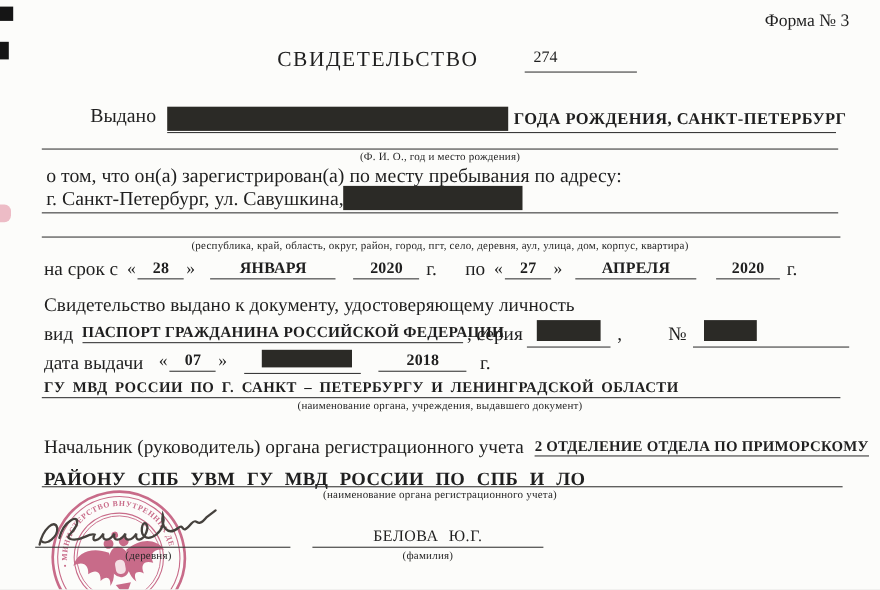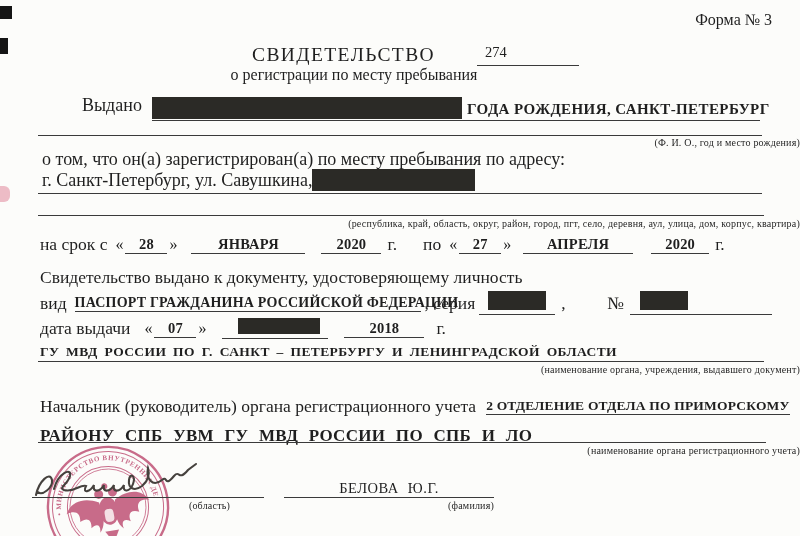--- a/index.html
+++ b/index.html
@@ -4,21 +4,21 @@
 <style>
   html,body{margin:0;padding:0;background:#e9e9e7;}
   .page{
     position:relative;width:800px;height:536px;margin:0 auto;
     background:#fcfcfa;overflow:hidden;
     font-family:"Liberation Serif","DejaVu Serif",serif;
     color:#1f1f1f;
   }
   .abs{position:absolute;white-space:nowrap;}
   .hline{position:absolute;height:0;border-top:1px solid #3a3a3a;}
-  .caption{position:absolute;text-align:right;font-size:10px;color:#262626;white-space:nowrap;letter-spacing:.2px;}
+  .caption{position:absolute;text-align:center;font-size:10px;color:#262626;white-space:nowrap;letter-spacing:.2px;}
   .redaction{position:absolute;background:#2b2a26;}
   .redact-inline{display:inline-block;background:#2b2a26;vertical-align:baseline;}
   .frow{position:absolute;display:flex;align-items:center;white-space:nowrap;}
   .blank{display:inline-block;text-align:center;border-bottom:1px solid #3a3a3a;}
   .t{font-size:17.5px;}
   .bv{font-weight:bold;font-size:14.5px;letter-spacing:.2px;}
   .q{font-size:16px;margin:0 2px;}
 
   #form-label{top:11px;right:28px;font-size:16px;}
   #title-main{top:44px;left:252px;font-size:19.5px;letter-spacing:1.4px;}
@@ -98,21 +98,20 @@
 
   <div class="artifact" id="art1"></div>
   <div class="artifact" id="art2"></div>
   <div class="artifact" id="art3"></div>
 
   <div class="abs" id="form-label">Форма № 3</div>
   <div class="abs" id="title-main">СВИДЕТЕЛЬСТВО</div>
   <div class="abs" id="title-number-field">
     <span>274</span>
   </div>
-  <div class="abs" id="title-sub">о регистрации по месту пребывания</div>
 
   <div class="abs" id="issued-label">Выдано</div>
   <div class="redaction" id="red-issued"></div>
   <div class="abs" id="issued-value">ГОДА РОЖДЕНИЯ, САНКТ-ПЕТЕРБУРГ</div>
   <div class="hline" id="l1"></div>
   <div class="hline" id="l2"></div>
   <div class="caption" id="cap-fio">(Ф. И. О., год и место рождения)</div>
 
   <div class="abs" id="reg-intro">о том, что он(а) зарегистрирован(а) по месту пребывания по адресу:</div>
   <div class="abs" id="address-line">г. Санкт-Петербург, ул. Савушкина, дом</div>
@@ -205,19 +204,19 @@
 
   <svg id="signature-svg" viewBox="0 0 182 42">
     <path fill="none" stroke="#45413d" stroke-width="2.1" stroke-linecap="round" d="M8 36 C11 22 22 12 24 21 C25 29 14 37 10 33
          M26 30 C30 14 44 8 42 17 C40 25 30 29 36 31 C46 34 52 25 58 27
          C54 35 62 33 66 26 C64 34 72 33 76 26 C74 34 82 33 86 26
          C84 34 92 33 96 26 C94 34 102 33 105 25 C108 17 102 13 101 21
          C100 29 106 33 114 27 C120 22 122 15 120 9
          C118 19 124 29 134 21 C140 16 136 29 146 17 C152 10 150 23 160 11 L168 5"></path>
   </svg>
   <div class="hline" id="l7"></div>
-  <div class="caption" id="cap-sign">(область)</div>
+  <div class="caption" id="cap-sign">(деревня)</div>
 
   <div id="family-name">БЕЛОВА Ю.Г.</div>
   <div class="hline" id="l8"></div>
   <div class="caption" id="cap-family">(фамилия)</div>
 
 </div>
 
 </body></html>

